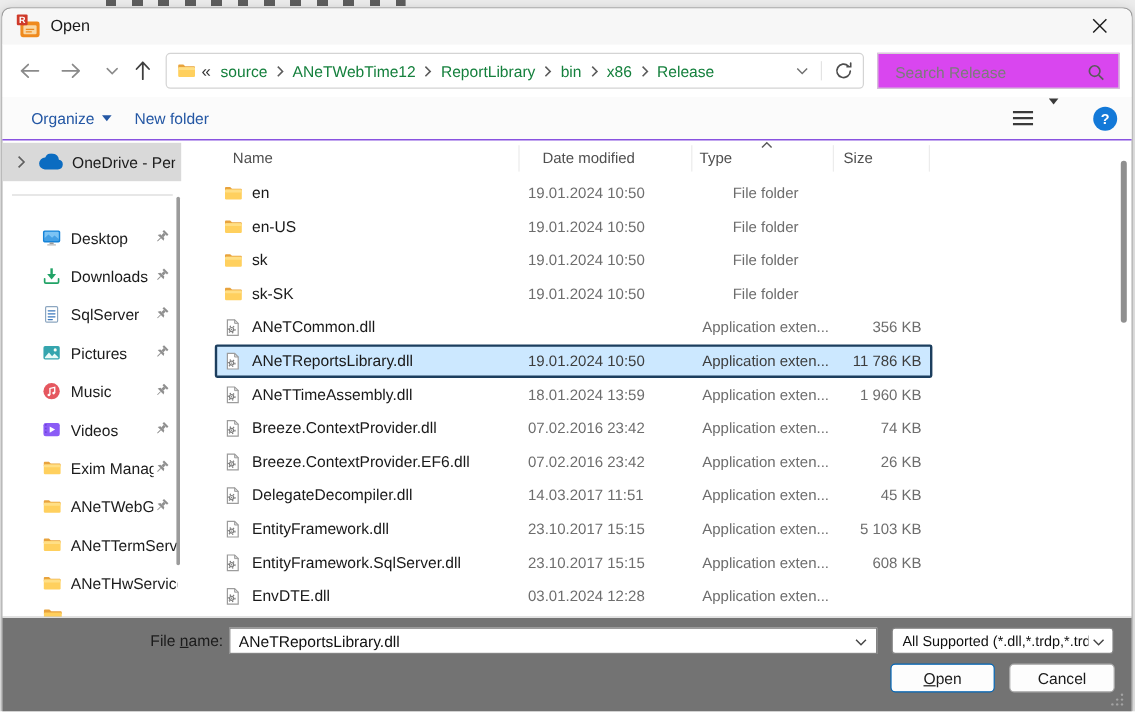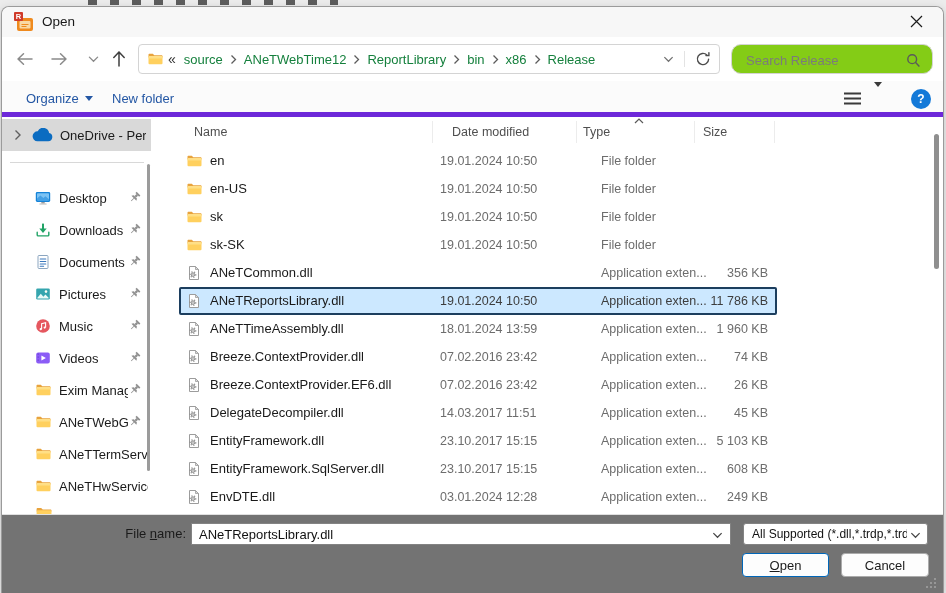--- a/index.html
+++ b/index.html
@@ -14,26 +14,26 @@
   .close-btn{position:absolute;right:8px;top:0;width:38px;height:29px;display:flex;align-items:center;justify-content:center;cursor:pointer;border-top-right-radius:8px;}
   
   .navrow{position:absolute;left:0;top:30px;right:0;height:44px;background:#fff;}
   .navbtn{position:absolute;top:9px;width:26px;height:26px;display:flex;align-items:center;justify-content:center;}
   .crumb-bar{position:absolute;left:136px;top:7px;width:582px;height:30px;border:1px solid #d4d4d4;border-radius:4px;display:flex;align-items:center;padding:0 8px;box-sizing:border-box;background:#fff;}
   .crumb{font-size:13px;color:#15803d;padding:0 3px;white-space:nowrap;cursor:default;}
   .crumb-sep{display:inline-flex;padding:0 4px;line-height:0;}
   .crumb-collapsed{font-size:14px;color:#333;padding:0 5px;}
   .crumb-right{margin-left:auto;display:flex;align-items:center;gap:10px;}
   .crumb-divider{width:1px;height:16px;background:#e3e3e3;}
-  .search-box{position:absolute;left:729px;top:7px;width:202px;height:30px;border:1px solid #d4d4d4;border-radius:10px;background:#84cc16;box-sizing:border-box;}
+  .search-box{position:absolute;left:729px;top:7px;width:202px;height:30px;border:1px solid #d4d4d4;border-radius:0;background:#d946ef;box-sizing:border-box;}
   .search-box input{position:absolute;left:12px;top:3px;width:155px;height:22px;border:none;outline:none;font-family:"Liberation Sans",sans-serif;font-size:13px;color:#333;background:transparent;}
   .search-box input::placeholder{color:#7b7b7b;}
   .search-glyph{position:absolute;right:11px;top:8px;line-height:0;}
   
-  .toolbar{position:absolute;left:0;top:74px;right:0;height:36px;background:#fbfbfb;border-bottom:5px solid #6d28d9;box-sizing:border-box;}
+  .toolbar{position:absolute;left:0;top:74px;right:0;height:36px;background:#fbfbfb;border-bottom:1px solid #6d28d9;box-sizing:border-box;}
   .cmd{position:absolute;top:0;height:35px;display:flex;align-items:center;gap:6px;font-size:13px;color:#2457a4;cursor:pointer;}
   .tri{width:0;height:0;border-left:4px solid transparent;border-right:4px solid transparent;border-top:5px solid #2457a4;}
   .tri.dark{border-top-color:#3a3a3a;}
   .viewbtn{position:absolute;top:10px;line-height:0;cursor:pointer;}
   .help-btn{position:absolute;left:909px;top:8px;width:20px;height:20px;border-radius:50%;background:#1379d8;color:#fff;font-size:12px;font-weight:bold;display:flex;align-items:center;justify-content:center;cursor:pointer;}
   
   .onedrive-row{position:absolute;left:0;top:112px;width:149px;height:32px;background:#d9d9d9;display:flex;align-items:center;cursor:pointer;}
   .od-chev{margin-left:12px;line-height:0;}
   .od-cloud{margin-left:10px;line-height:0;}
   .od-label{margin-left:7px;font-size:13px;white-space:nowrap;overflow:hidden;width:86px;}
@@ -46,21 +46,21 @@
   .sb-partial{position:absolute;left:33px;top:498px;width:17px;height:9px;overflow:hidden;line-height:0;}
   
   .lh-label{position:absolute;top:112px;height:26px;line-height:26px;font-size:12.5px;color:#4f4f4f;cursor:pointer;white-space:nowrap;}
   .lh-sep{position:absolute;top:114px;width:1px;height:22px;background:#ececec;}
   .sort-caret{position:absolute;left:632px;top:111px;line-height:0;}
   .row{position:absolute;left:167px;width:776px;height:28px;cursor:pointer;}
   .sel-box{position:absolute;left:10px;top:0;width:598px;height:28px;background:#cce8ff;border:2px solid #1c3e5e;border-radius:2px;box-sizing:border-box;}
   .c-icon{position:absolute;left:17px;top:6px;}
   .c-name{position:absolute;left:41px;top:0;line-height:28px;font-size:13px;color:#191919;white-space:nowrap;}
   .c-date{position:absolute;left:271px;top:0;line-height:28px;font-size:12.5px;color:#6d6d6d;white-space:nowrap;}
-  .c-type{position:absolute;left:432px;top:0;line-height:28px;font-size:12.5px;color:#6d6d6d;white-space:nowrap;overflow:hidden;width:110px;}
+  .c-type{position:absolute;left:414px;top:0;line-height:28px;font-size:12.5px;color:#6d6d6d;white-space:nowrap;overflow:hidden;width:110px;text-align:center;}
   .c-size{position:absolute;left:473px;top:0;width:126px;text-align:right;line-height:28px;font-size:12.5px;color:#6d6d6d;white-space:nowrap;}
   .row.sel .c-date,.row.sel .c-type,.row.sel .c-size{color:#3d3d3d;}
   .list-scrollbar{position:absolute;left:932px;top:127px;width:5px;height:135px;background:#8f8f8f;border-radius:3px;cursor:pointer;}
   
   .footer{position:absolute;left:0;top:507px;right:0;height:79px;background:#737373;border-top:1px solid #e0e0e0;border-radius:0;}
   .fn-label{position:absolute;left:100px;top:8px;width:84px;height:22px;line-height:22px;text-align:right;font-size:13px;color:#1b1b1b;white-space:nowrap;}
   .underline{text-decoration:underline;}
   .fn-input-wrap{position:absolute;left:189px;top:8px;width:540px;height:22px;border:1px solid #838383;background:#fff;box-sizing:border-box;}
   .fn-input-wrap input{position:absolute;left:0;top:0;width:512px;height:20px;border:none;outline:none;padding:0 0 0 7px;font-family:"Liberation Sans",sans-serif;font-size:13px;color:#111;background:transparent;}
   .fn-chev{position:absolute;right:7px;top:7px;line-height:0;cursor:pointer;}
@@ -259,21 +259,21 @@
                 <path d="M4 8.8h8L10.6 6.5H5.4z"></path>
                 <rect x="7.6" y="8.8" width=".9" height="4.4"></rect>
               </g>
             </svg></span>
         </div>
         <div class="sb-item" style="top: 239px;">
           <span class="ic16"><svg width="16" height="16" viewBox="0 0 16 16">
               <rect x="3" y="1.5" width="10" height="13" rx="1" fill="#fff" stroke="#8ca6c0" stroke-width="1"></rect>
               <path d="M5.2 5h5.6M5.2 7.5h5.6M5.2 10h5.6M5.2 12.3h3.4" stroke="#3b78bd" stroke-width="1.1" stroke-linecap="round"></path>
             </svg></span>
-          <span class="sb-label">Documents</span>
+          <span class="sb-label">SqlServer</span>
           <span class="pin"><svg width="14" height="14" viewBox="0 0 16 16" fill="#8f8f8f">
               <g transform="rotate(45 8 7)">
                 <rect x="5" y="1.3" width="6" height="2"></rect>
                 <rect x="6.7" y="3.3" width="2.6" height="3.2"></rect>
                 <path d="M4 8.8h8L10.6 6.5H5.4z"></path>
                 <rect x="7.6" y="8.8" width=".9" height="4.4"></rect>
               </g>
             </svg></span>
         </div>
         <div class="sb-item" style="top: 271px;">
@@ -549,21 +549,20 @@
           <span class="c-icon ic16"><svg width="16" height="16" viewBox="0 0 16 16">
               <path d="M3.5 1.5h6l3 3v10h-9z" fill="#fff" stroke="#9c9c9c"></path>
               <path d="M9.5 1.5v3h3z" fill="#dcdcdc" stroke="#9c9c9c" stroke-width=".8"></path>
               <circle cx="7" cy="9.6" r="1.7" fill="none" stroke="#7f7f7f" stroke-width="1"></circle>
               <circle cx="7" cy="9.6" r="2.8" fill="none" stroke="#7f7f7f" stroke-width="1.1" stroke-dasharray="1.1 1.7"></circle>
               <circle cx="7" cy="9.6" r="0.6" fill="#7f7f7f"></circle>
             </svg></span>
           <span class="c-name">EnvDTE.dll</span>
           <span class="c-date">03.01.2024 12:28</span>
           <span class="c-type">Application exten...</span>
-          <span class="c-size">249 KB</span>
         </div>
       </div>
     <div class="list-scrollbar"></div>
 
     <div class="footer">
       <div class="fn-label"><span>File </span><span class="underline">n</span><span>ame:</span></div>
       <div class="fn-input-wrap">
         <input type="text" value="ANeTReportsLibrary.dll" style="">
         <span class="fn-chev">
           <svg width="11" height="8" viewBox="0 0 12 8" fill="none" stroke="#444" stroke-width="1.3">

